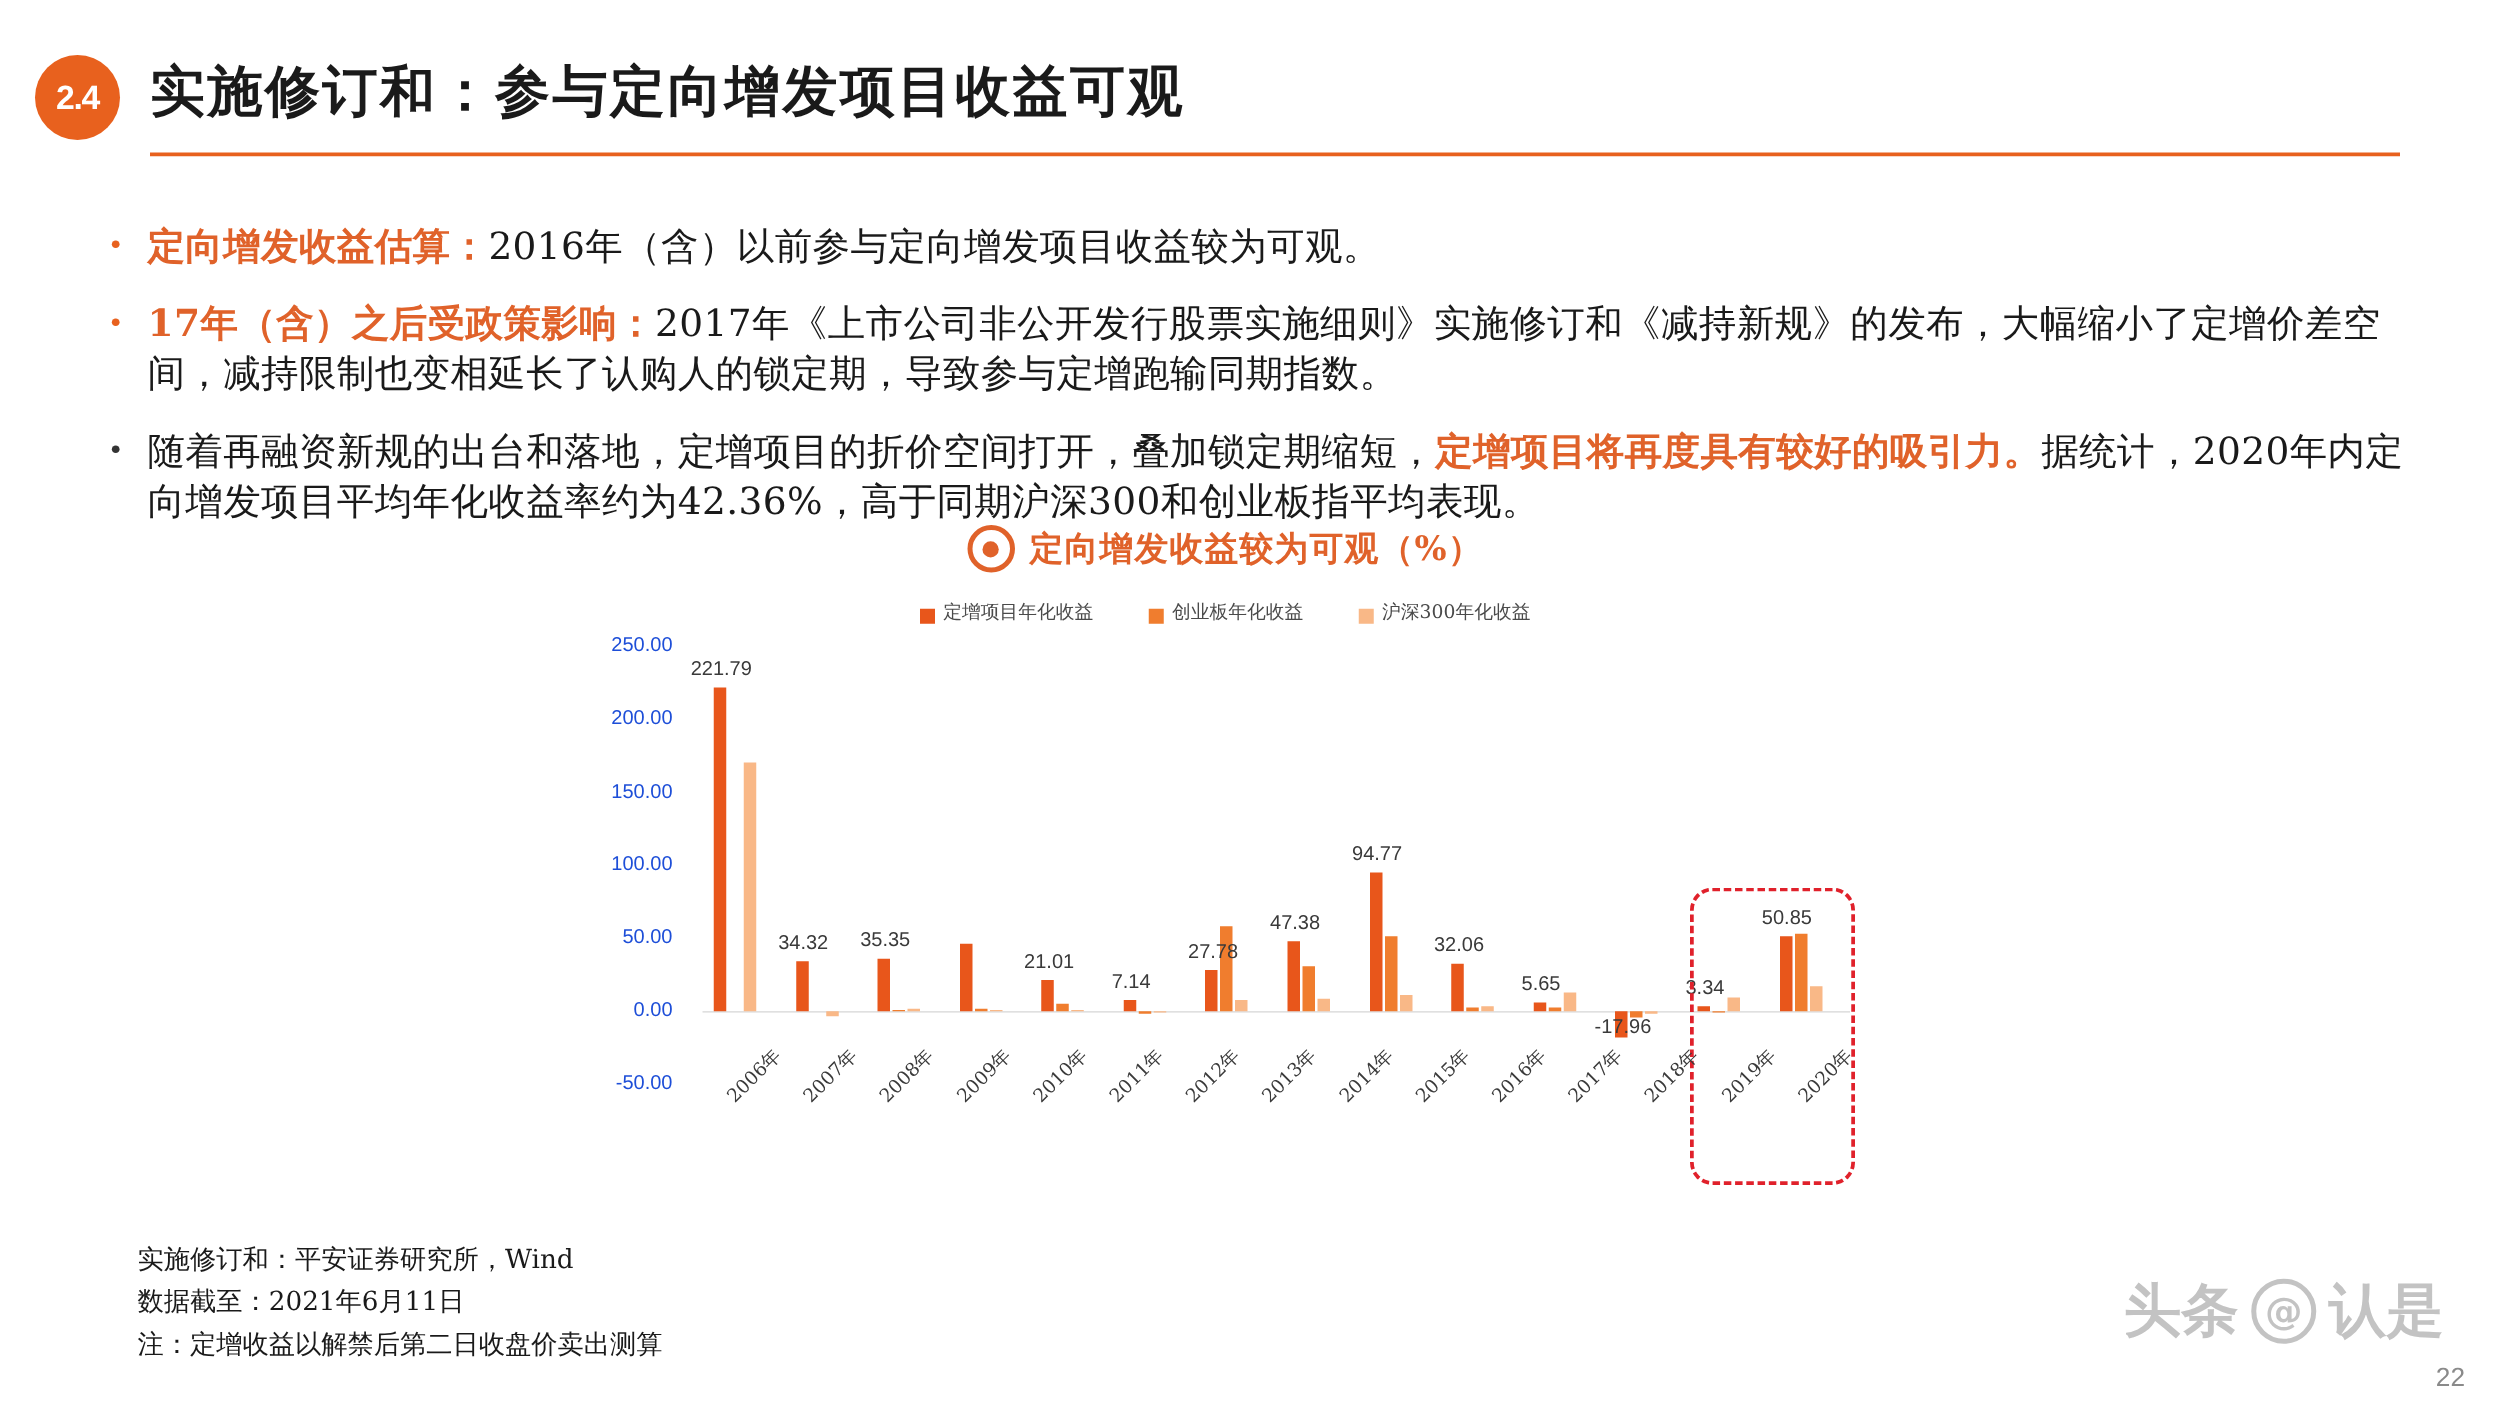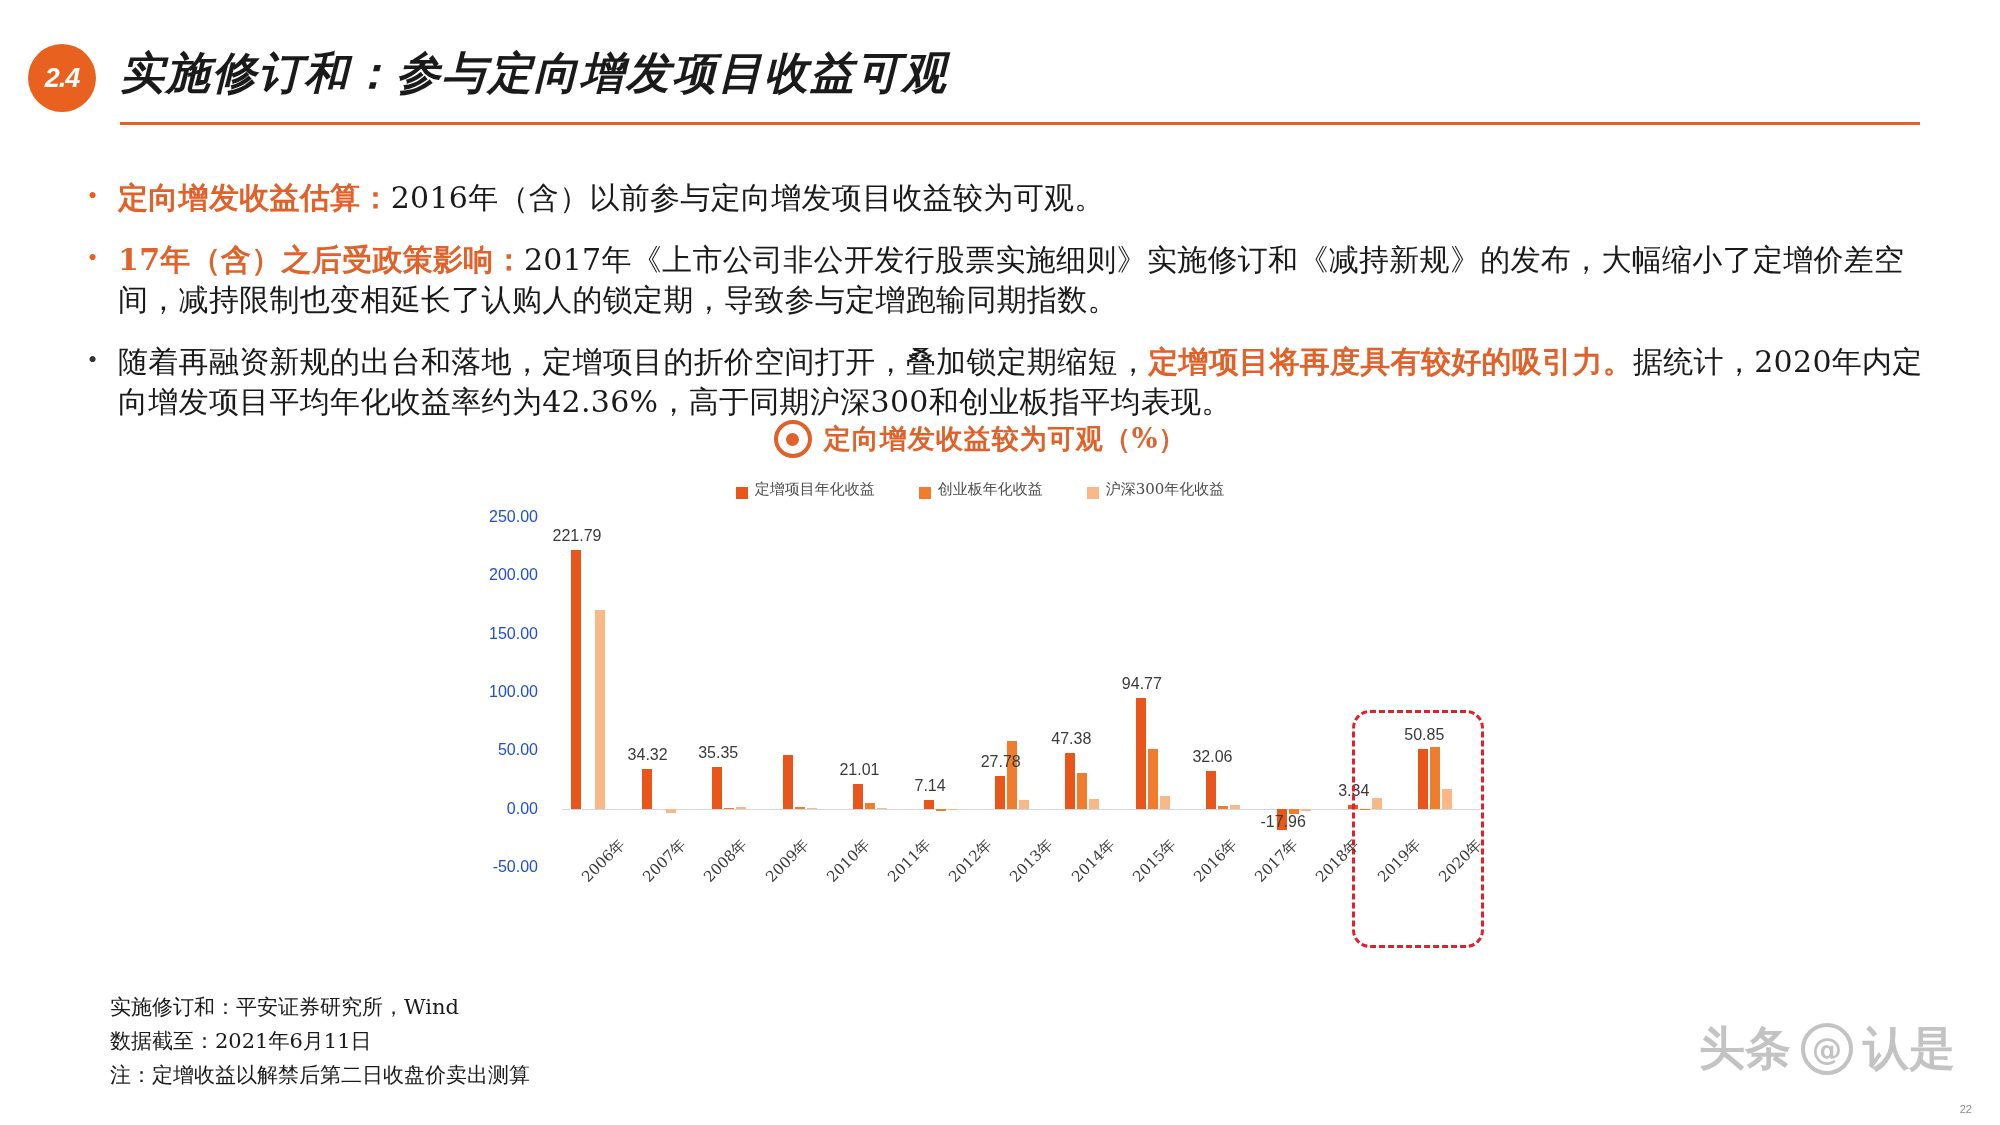--- a/index.html
+++ b/index.html
@@ -3,21 +3,21 @@
 <meta charset="utf-8">
 <style>
   html,body{margin:0;padding:0;}
   body{
     width:2000px;height:1125px;
     background:#ffffff;
     font-family:"Liberation Serif","DejaVu Serif",serif;
     position:relative;overflow:hidden;
   }
   
-  .header{position:absolute;left:0;top:0;width:1980px;height:145px;font-style:italic;}
+  .header{position:absolute;left:0;top:0;width:1980px;height:145px;}
   .badge{
     position:absolute;left:28px;top:44px;width:68px;height:68px;border-radius:50%;
     background:#E8611E;color:#fff;display:flex;align-items:center;justify-content:center;
     font-family:"Liberation Sans","DejaVu Sans",sans-serif;font-weight:bold;font-size:27px;
     letter-spacing:-1px;
   }
   .title{
     position:absolute;left:120px;top:44px;
     font-size:44px;font-weight:bold;color:#1a1a1a;letter-spacing:2px;
     font-family:"DejaVu Serif","Liberation Serif",serif;
@@ -86,21 +86,21 @@
   }
   .highlight-box{
     position:absolute;border:3px dashed #E0212B;border-radius:18px;pointer-events:none;
   }
   
   .footer{
     position:absolute;left:110px;top:990px;font-size:21px;line-height:34px;color:#1a1a1a;
     font-family:"DejaVu Serif","Liberation Serif",serif;
   }
   .pageno{
-    position:absolute;right:28px;bottom:10px;font-size:11px;color:#8a8a8a;
+    position:absolute;right:28px;bottom:10px;font-size:21px;color:#8a8a8a;
     font-family:"Liberation Sans","DejaVu Sans",sans-serif;
   }
   .watermark{
     position:absolute;right:45px;bottom:45px;display:flex;align-items:center;gap:10px;
     font-size:46px;color:#b9b9b9;font-weight:bold;opacity:.85;
     font-family:"DejaVu Sans","Liberation Sans",sans-serif;white-space:nowrap;
   }
   .wm-at{
     width:44px;height:44px;border:4px solid #b9b9b9;border-radius:50%;
     display:inline-flex;align-items:center;justify-content:center;font-size:30px;
@@ -228,20 +228,26 @@
             <div class="bar b2" style="top: 279.067px; height: 12.6px; bottom: auto;"></div>
             <div class="dlabel" style="left: 15px; top: 158.102px;">94.77</div>
           </div>
           <div class="grp">
             <div class="bar b0" style="top: 254.263px; height: 37.4033px; bottom: auto;"></div>
             <div class="bar b1" style="top: 289.333px; height: 2.33333px; bottom: auto;"></div>
             <div class="bar b2" style="top: 288.167px; height: 3.5px; bottom: auto;"></div>
             <div class="dlabel" style="left: 15px; top: 231.263px;">32.06</div>
           </div>
           <div class="grp">
+            <div class="bar b0" style="top: 285.075px; height: 6.59167px; bottom: auto;"></div>
+            <div class="bar b1" style="top: 288.75px; height: 2.91667px; bottom: auto;"></div>
+            <div class="bar b2" style="top: 277.083px; height: 14.5833px; bottom: auto;"></div>
+            <div class="dlabel" style="left: 15px; top: 262.075px;">5.65</div>
+          </div>
+          <div class="grp">
             <div class="bar b0" style="top: 291.667px; height: 20.9533px; bottom: auto;"></div>
             <div class="bar b1" style="top: 291.667px; height: 5.83333px; bottom: auto;"></div>
             <div class="bar b2" style="top: 291.667px; height: 2.33333px; bottom: auto;"></div>
             <div class="dlabel" style="left: 15px; top: 295.667px;">-17.96</div>
           </div>
           <div class="grp">
             <div class="bar b0" style="top: 287.77px; height: 3.89667px; bottom: auto;"></div>
             <div class="bar b1" style="top: 291.667px; height: 1.75px; bottom: auto;"></div>
             <div class="bar b2" style="top: 281.167px; height: 10.5px; bottom: auto;"></div>
             <div class="dlabel" style="left: 15px; top: 264.77px;">3.34</div>

